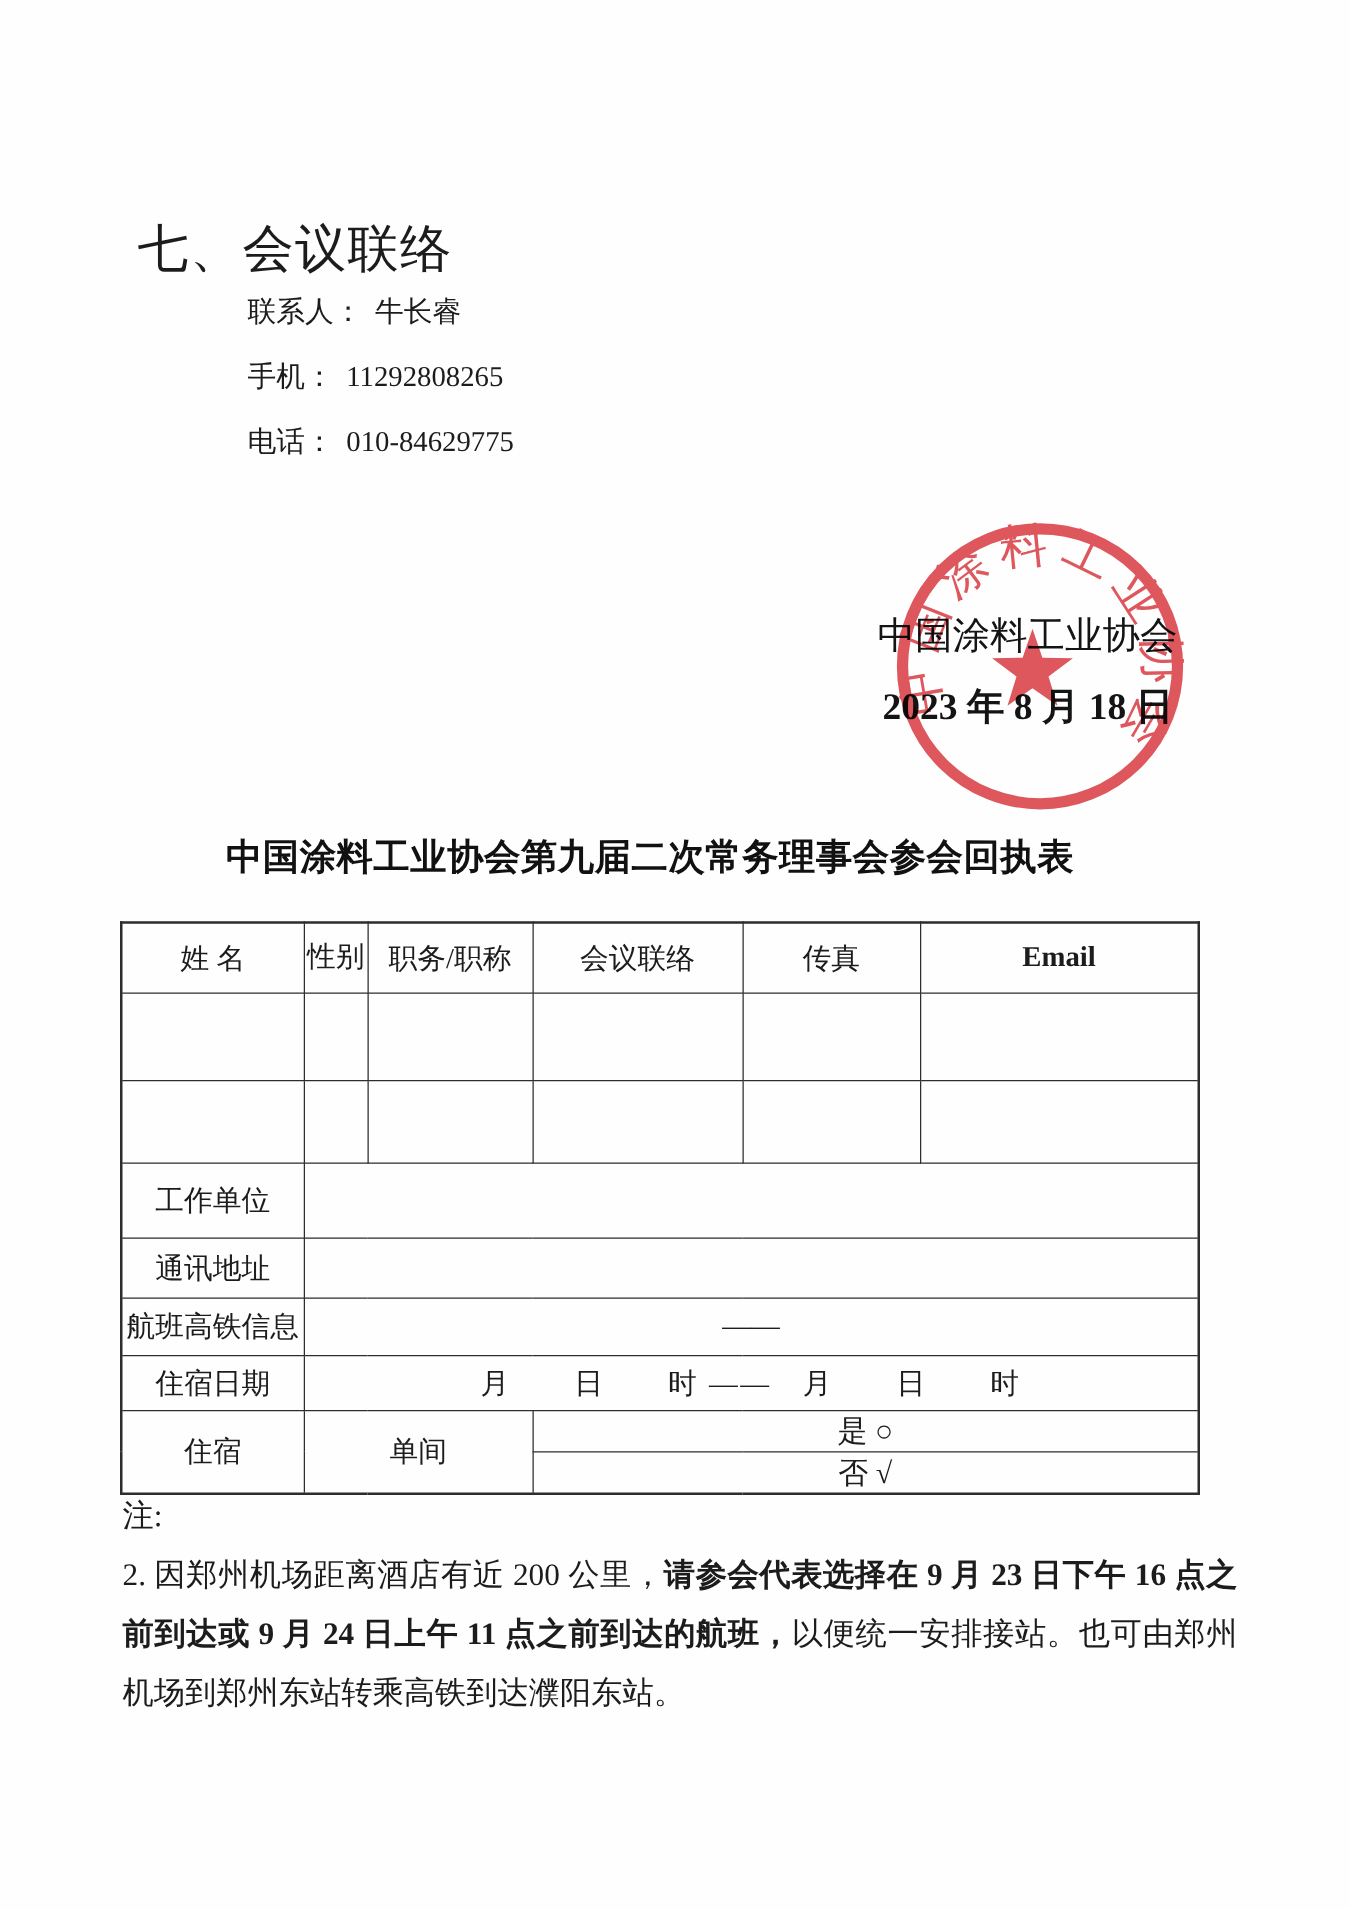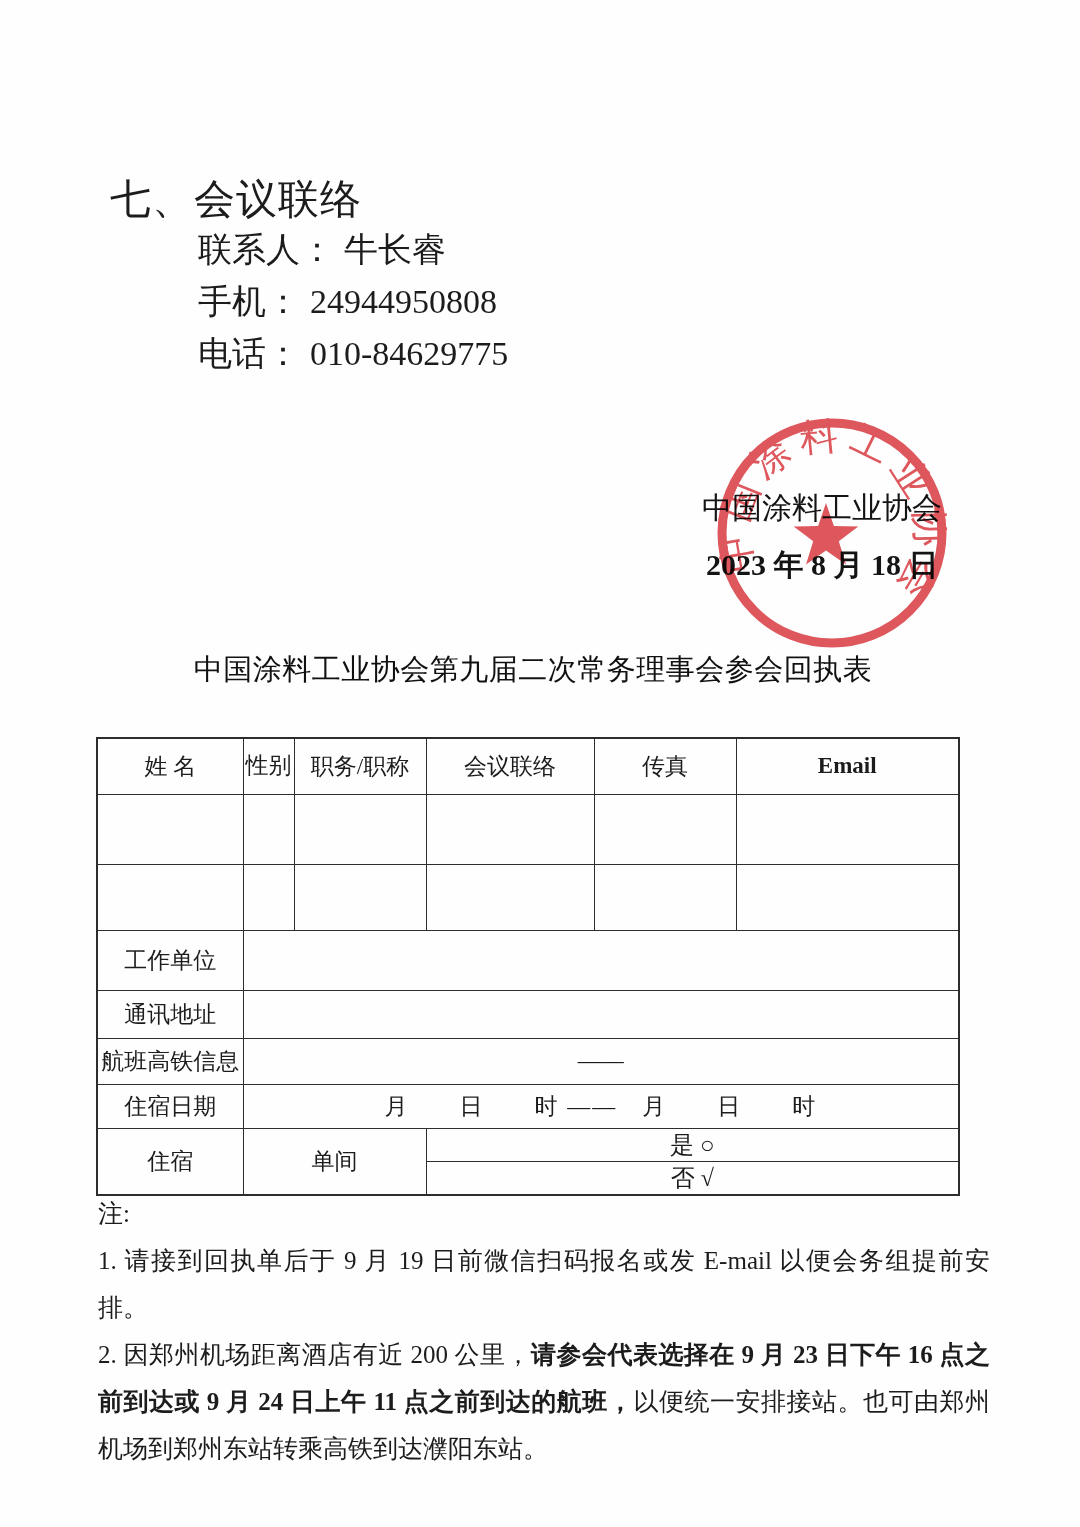--- a/index.html
+++ b/index.html
@@ -18,21 +18,21 @@
   
   .section-heading {
     position: absolute;
     left: 110px; top: 172px;
     font-size: 41px;
     letter-spacing: 1px;
   }
   .contact {
     position: absolute;
     left: 198px; top: 230px;
-    font-size: 34px;
+    font-size: 23px;
   }
   .contact .c-line { height: 52px; line-height: 40px; white-space: nowrap; }
   .contact .c-value { margin-left: 10px; }
 
   
   .stamp-svg {
     position: absolute;
     left: 704px; top: 405px;
     width: 256px; height: 256px;
     mix-blend-mode: multiply;
@@ -51,29 +51,28 @@
     left: 706px; top: 545px;
     font-size: 30px;
     font-weight: 700;
     color: #141414;
     white-space: nowrap;
   }
 
   
   .form-title {
     position: absolute;
-    left: 0; top: 650px;
+    left: 0; top: 666px;
     width: 1040px;
     text-align: center;
     font-family: "Liberation Sans", "DejaVu Sans", sans-serif;
-    font-weight: 400;
+    font-weight: 700;
     font-size: 29px;
     letter-spacing: 0.5px;
     color: #111;
-    margin-left: 13px;
   }
 
   
   .reply-table {
     position: absolute;
     left: 96px; top: 737px;
     width: 862px;
     border-collapse: collapse;
     table-layout: fixed;
     font-size: 23px;
@@ -119,21 +118,21 @@
 
 <div class="page">
 
   <div class="section-heading">七、会议联络</div>
 
   <div class="contact">
     <div class="c-line">
       <span>联系人：</span><span class="c-value">牛长睿</span>
     </div>
     <div class="c-line">
-      <span>手机：</span><span class="c-value">24944950808</span>
+      <span>手机：</span><span class="c-value">11292808265</span>
     </div>
     <div class="c-line">
       <span>电话：</span><span class="c-value">010-84629775</span>
     </div>
   </div>
 
   <div class="stamp-org">中国涂料工业协会</div>
   <div class="stamp-date">2023 年 8 月 18 日</div>
 
   <svg class="stamp-svg" viewBox="0 0 256 256">
@@ -205,19 +204,18 @@
       <td colspan="3" class="opt">是 ○</td>
     </tr>
     <tr class="tr-stay-b">
       <td colspan="3" class="opt">否 √</td>
     </tr>
   </tbody>
     </table>
 
   <div class="notes">
     <div class="n-head">注:</div>
-    <div class="n-p">1. 请接到回执单后于 9 月 19 日前微信扫码报名或发 E-mail 以便会务组提前安排。</div>
     <div class="n-p">
       <span>2. 因郑州机场距离酒店有近 200 公里，</span><b>请参会代表选择在 9 月 23 日下午 16 点之前到达或 9 月 24 日上午 11 点之前到达的航班，</b><span>以便统一安排接站。也可由郑州机场到郑州东站转乘高铁到达濮阳东站。</span>
     </div>
   </div>
 
 </div>
 
 </body></html>

